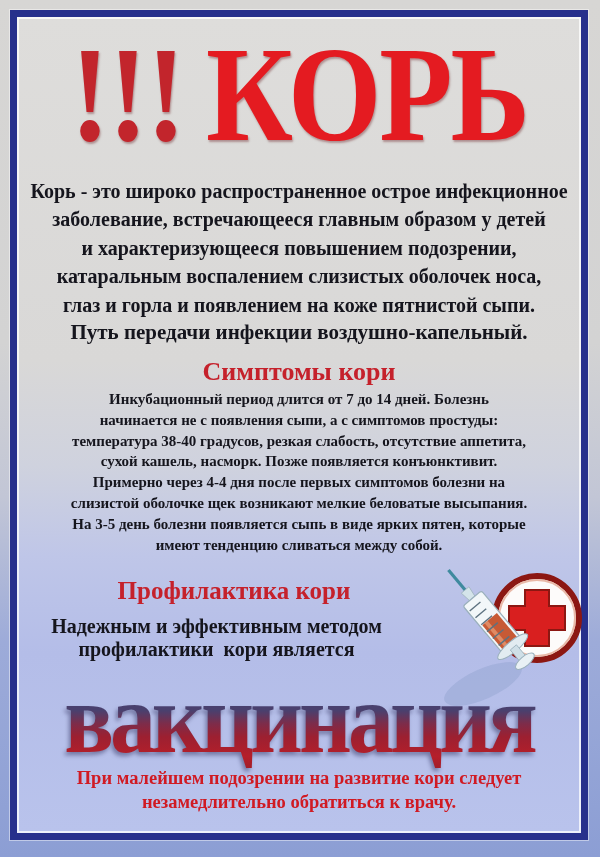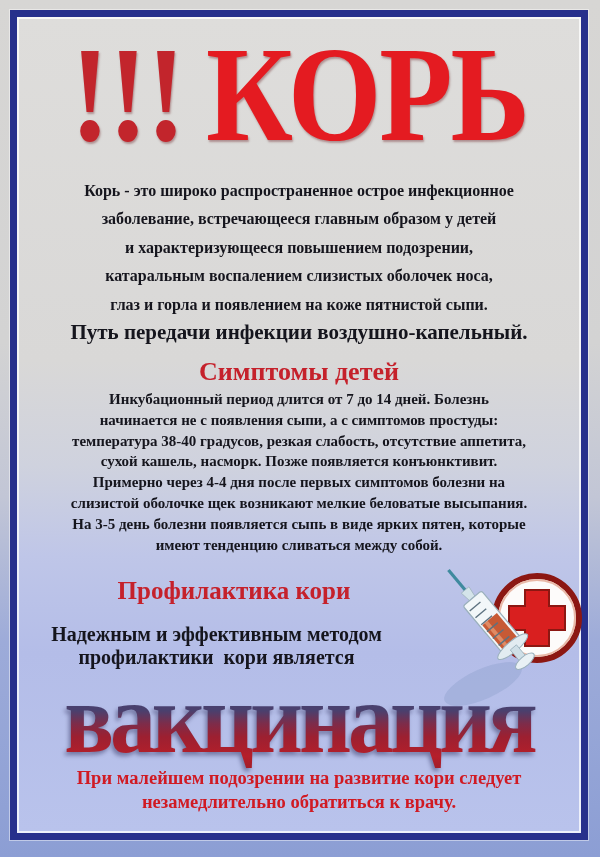--- a/index.html
+++ b/index.html
@@ -46,21 +46,21 @@
     margin-right: 22px;
   }
   .title-word {
     color: #e41b21;
     text-shadow: 1px 2px 2px rgba(90,0,10,0.35);
   }
 
   .intro {
     top: 160px;
     font-weight: bold;
-    font-size: 16px;
+    font-size: 20px;
     line-height: 28.4px;
     color: #15151d;
   }
   .transmission {
     top: 303px;
     font-weight: bold;
     font-size: 21px;
     color: #15151d;
   }
   .symptoms-heading {
@@ -83,21 +83,20 @@
     font-size: 25px;
     color: #c5212b;
   }
   .prevention-text {
     top: 598px;
     left: 0; right: 165px;
     font-weight: bold;
     font-size: 20px;
     line-height: 23px;
     color: #15151d;
-    margin-top: 8px;
   }
   .keep-pre { white-space: pre; }
 
   .med-icon {
     position: absolute;
     left: 420px; top: 545px;
     width: 158px; height: 165px;
   }
 
   .vaccination {
@@ -138,21 +137,21 @@
     <div class="abs intro">
       <div>Корь - это широко распространенное острое инфекционное</div>
       <div>заболевание, встречающееся главным образом у детей</div>
       <div>и характеризующееся повышением подозрении,</div>
       <div>катаральным воспалением слизистых оболочек носа,</div>
       <div>глаз и горла и появлением на коже пятнистой сыпи.</div>
     </div>
 
     <div class="abs transmission">Путь передачи инфекции воздушно-капельный.</div>
 
-    <div class="abs symptoms-heading">Симптомы детей</div>
+    <div class="abs symptoms-heading">Симптомы кори</div>
 
     <div class="abs symptoms-body">
       <div>Инкубационный период длится от 7 до 14 дней. Болезнь</div>
       <div>начинается не с появления сыпи, а с симптомов простуды:</div>
       <div>температура 38-40 градусов, резкая слабость, отсутствие аппетита,</div>
       <div>сухой кашель, насморк. Позже появляется конъюнктивит.</div>
       <div>Примерно через 4-4 дня после первых симптомов болезни на</div>
       <div>слизистой оболочке щек возникают мелкие беловатые высыпания.</div>
       <div>На 3-5 день болезни появляется сыпь в виде ярких пятен, которые</div>
       <div>имеют тенденцию сливаться между собой.</div>

